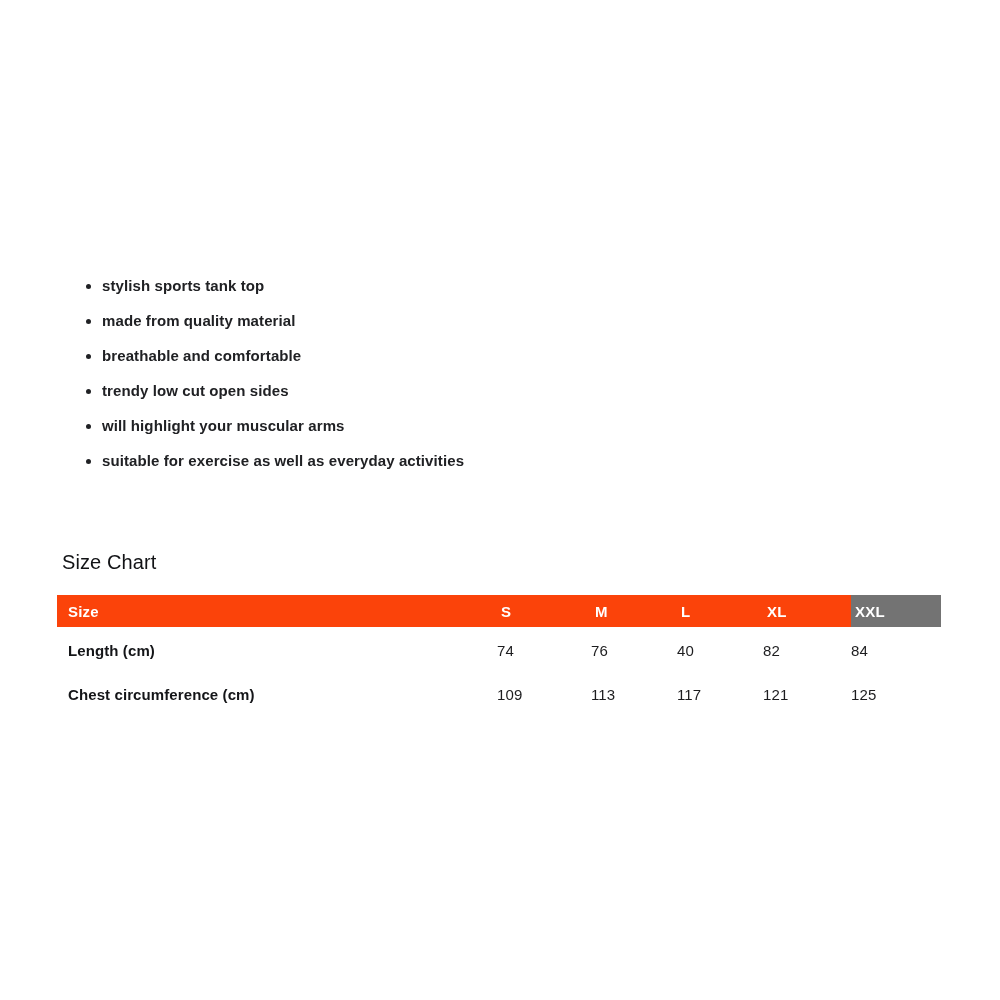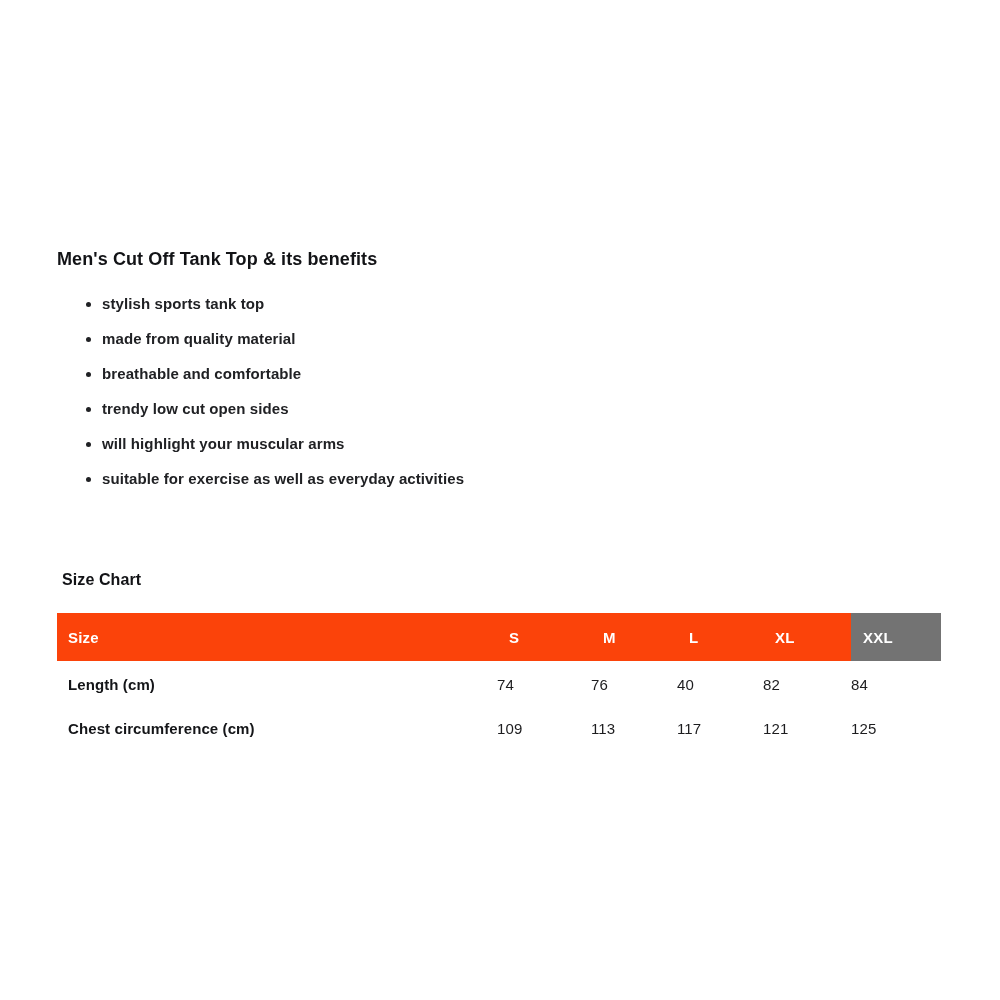--- a/index.html
+++ b/index.html
@@ -40,23 +40,23 @@
     line-height: 15px;
     margin: 0 0 20px 0;
     color: #202124;
     letter-spacing: 0.1px;
     font-weight: bold;
   }
   .benefits-list li:last-child { margin-bottom: 17px; }
 
   .size-chart-title {
     margin: 85px 0 0 5px;
-    font-size: 16px;
+    font-size: 20px;
     line-height: 18px;
-    font-weight: 700;
+    font-weight: 400;
     color: #121316;
     letter-spacing: 0.1px;
   }
   table.size-table {
     border-collapse: collapse;
     table-layout: fixed;
     width: 884px;
     margin-top: 24px;
   }
   .size-table col.c-label { width: 440px; }
@@ -66,21 +66,21 @@
   .size-table col.c-xl  { width: 88px; }
   .size-table col.c-xxl { width: 90px; }
 
   .size-table thead th {
     height: 24px;
     color: #ffffff;
     font-size: 15px;
     font-weight: 700;
     text-align: left;
     vertical-align: middle;
-    padding: 12px;
+    padding: 4px;
     letter-spacing: 0.2px;
   }
   .size-table thead th.first-col { padding-left: 11px; }
 
   .size-table tbody td {
     height: 41px;
     font-size: 15px;
     font-weight: 400;
     text-align: left;
     vertical-align: middle;
@@ -93,21 +93,20 @@
     padding-left: 11px;
     color: #141518;
   }
 </style>
 </head>
 <body>
 
 <div class="page">
   <div class="content">
 
-    <h2 class="benefits-title">Men's Cut Off Tank Top &amp; its benefits</h2>
 
     <ul class="benefits-list">
       <li>stylish sports tank top</li>
       <li>made from quality material</li>
       <li>breathable and comfortable</li>
       <li>trendy low cut open sides</li>
       <li>will highlight your muscular arms</li>
       <li>suitable for exercise as well as everyday activities</li>
     </ul>
 

